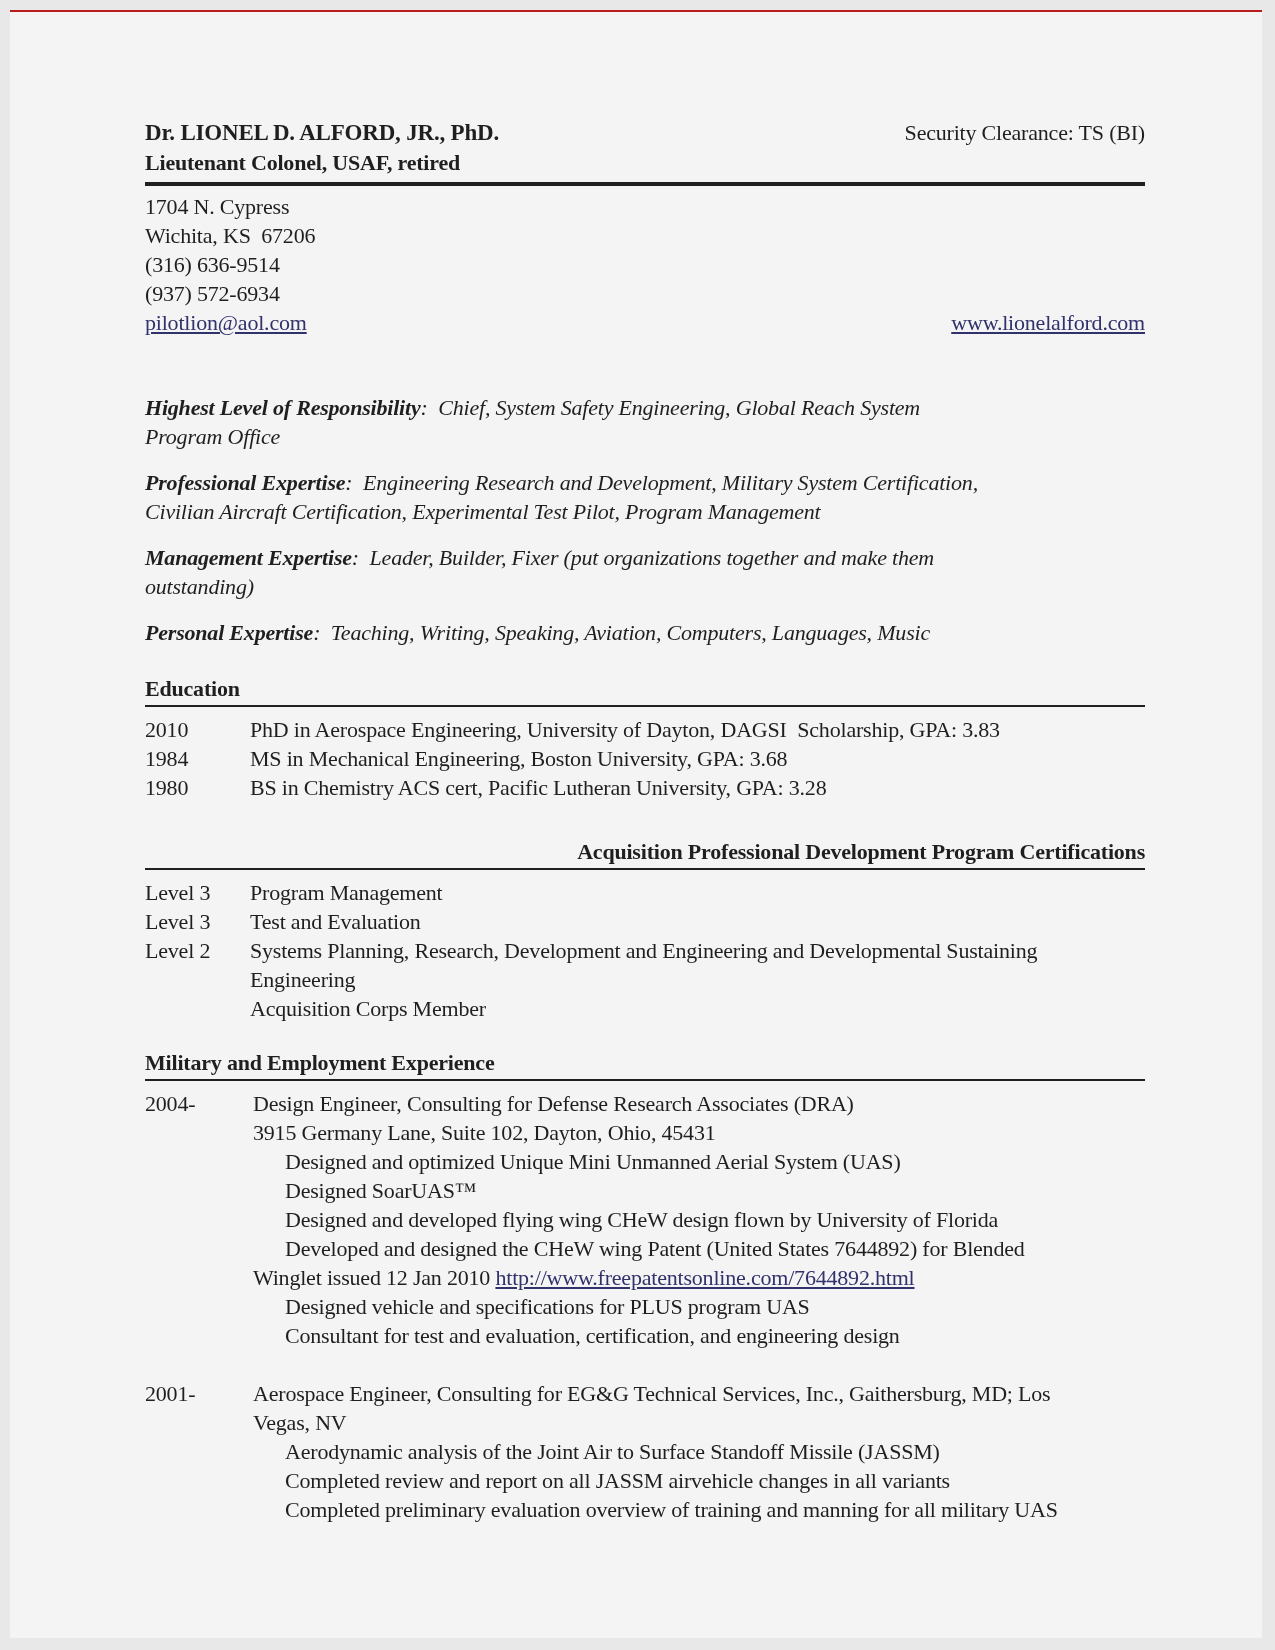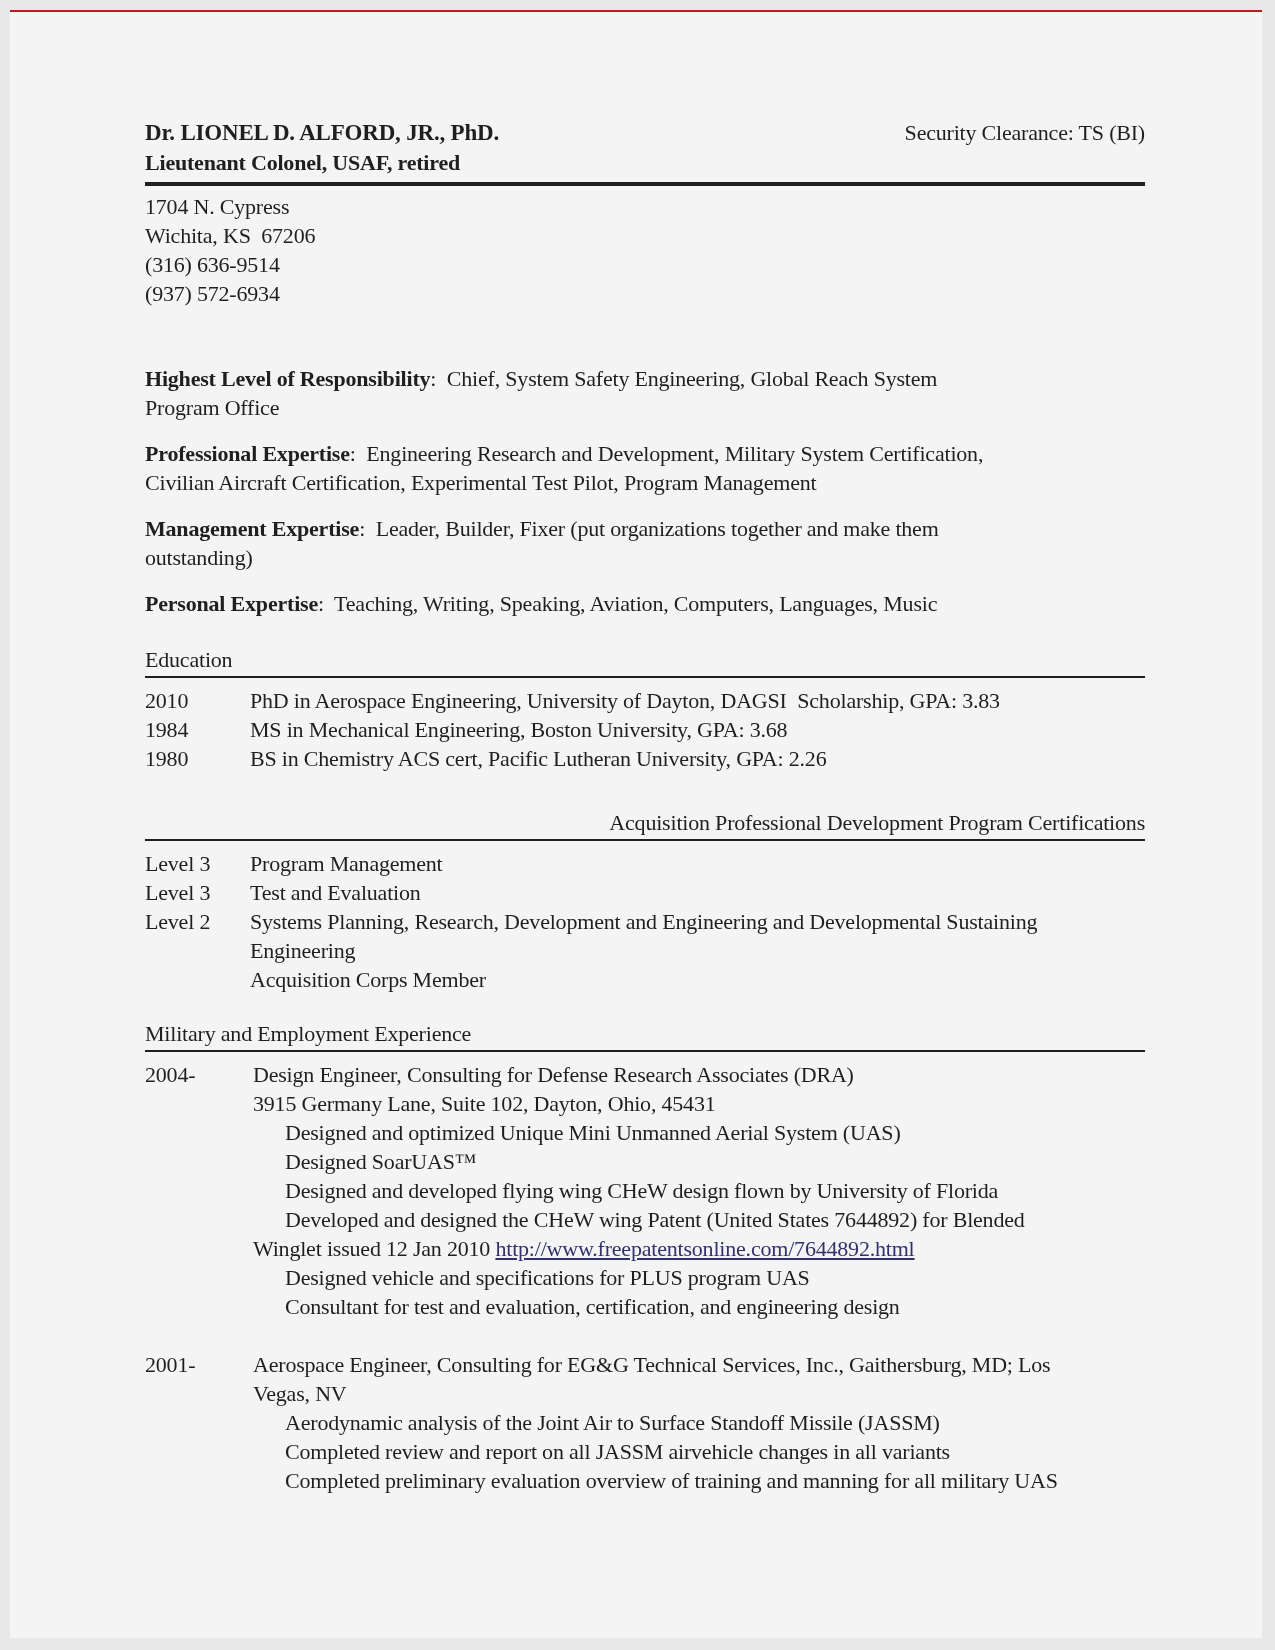--- a/index.html
+++ b/index.html
@@ -25,23 +25,23 @@
   .row{display:flex;justify-content:space-between;align-items:baseline;}
   .bold{font-weight:bold;}
   .name{font-size:23px;line-height:30px;}
   .clearance{font-size:22px;}
   .rank{line-height:30px;}
   .rule-thick{height:4px;background:#202020;margin-top:4px;}
   .rule-thin{height:2px;background:#202020;margin-top:2px;}
   .addr{margin-top:6px;}
   .line{white-space:pre-wrap;}
   a.link{color:var(--link,#31316b);text-decoration:underline;cursor:pointer;}
-  #summaries{margin-top:56px;}
+  #summaries{margin-top:56px;font-style:italic;}
   .summary:not(:first-child){margin-top:17px;}
-  .heading{font-weight:normal;line-height:28px;}
+  .heading{font-weight:bold;line-height:28px;}
   .mt-edu{margin-top:28px;}
   .mt-cert{margin-top:36px;text-align:right;}
   .mt-exp{margin-top:26px;}
   .rows{margin-top:8px;}
   .cols{display:flex;align-items:flex-start;}
   .col-key{width:105px;flex:none;}
   .col-years{width:108px;flex:none;}
   .col-body{flex:1;min-width:0;}
   .indent1{padding-left:32px;}
   .entry + .entry{margin-top:29px;}
@@ -59,20 +59,24 @@
     <div class="bold rank line">Lieutenant Colonel, USAF, retired</div>
     <div class="rule-thick"></div>
 
     <div class="addr" id="address-block">
         <div class="line">1704 N. Cypress</div>
         <div class="line">Wichita, KS  67206</div>
         <div class="line">(316) 636-9514</div>
         <div class="line">(937) 572-6934</div>
       </div>
 
+    <div class="row">
+      <a class="link line">pilotlion@aol.com</a>
+      <a class="link line">www.lionelalford.com</a>
+    </div>
 
     <div id="summaries">
         <div class="summary">
           <div class="line"><span class="bold">Highest Level of Responsibility</span><span>:  Chief, System Safety Engineering, Global Reach System</span></div>
           <div class="line">Program Office</div>
         </div>
         <div class="summary">
           <div class="line"><span class="bold">Professional Expertise</span><span>:  Engineering Research and Development, Military System Certification,</span></div>
           <div class="line">Civilian Aircraft Certification, Experimental Test Pilot, Program Management</div>
         </div>
@@ -91,21 +95,21 @@
         <div class="cols">
           <span class="col-key line">2010</span>
           <span class="col-body line">PhD in Aerospace Engineering, University of Dayton, DAGSI  Scholarship, GPA: 3.83</span>
         </div>
         <div class="cols">
           <span class="col-key line">1984</span>
           <span class="col-body line">MS in Mechanical Engineering, Boston University, GPA: 3.68</span>
         </div>
         <div class="cols">
           <span class="col-key line">1980</span>
-          <span class="col-body line">BS in Chemistry ACS cert, Pacific Lutheran University, GPA: 2.26</span>
+          <span class="col-body line">BS in Chemistry ACS cert, Pacific Lutheran University, GPA: 3.28</span>
         </div>
       </div>
 
     <div class="heading mt-cert line">Acquisition Professional Development Program Certifications</div>
     <div class="rule-thin"></div>
     <div class="rows" id="certification-rows">
         <div class="cols">
           <span class="col-key line">Level 3</span>
           <span class="col-body">
             <div class="line">Program Management</div>

